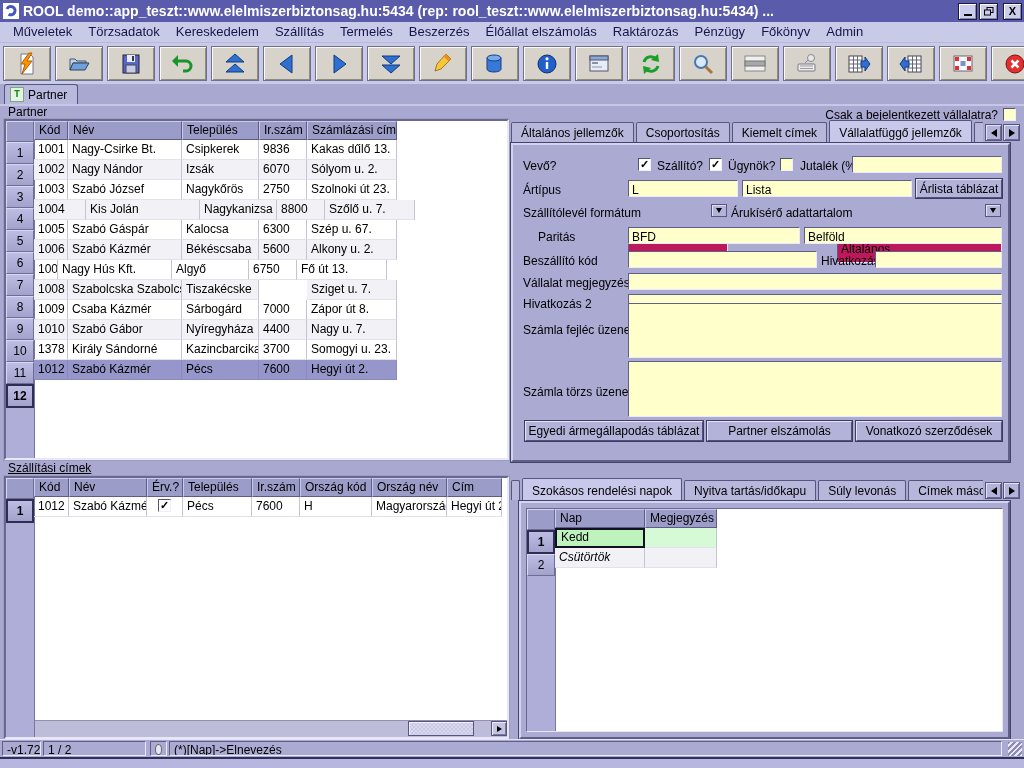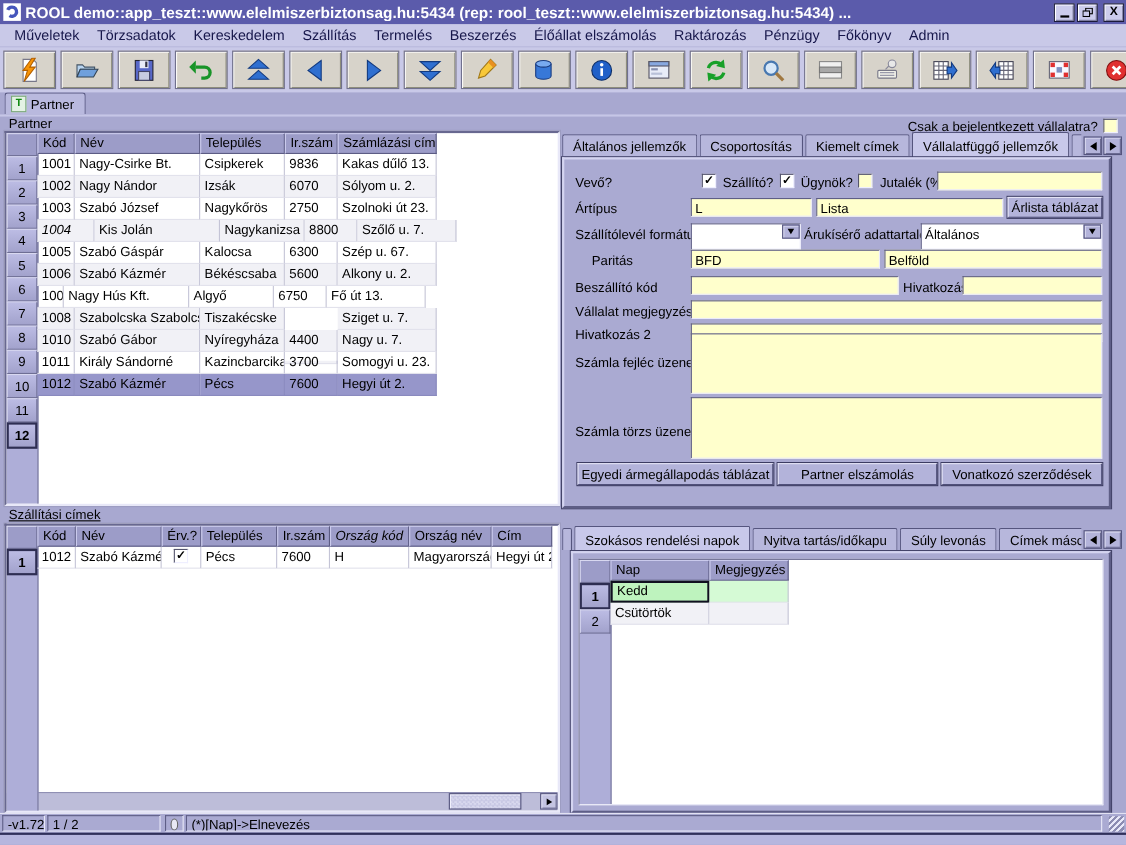--- a/index.html
+++ b/index.html
@@ -99,24 +99,24 @@
     border-bottom:2px solid #5e5e86;border-right:2px solid #5e5e86;
     box-shadow:0 0 0 1px #44446a;}
   .flabel{position:absolute;white-space:nowrap;}
   .inp{position:absolute;height:17px;background:#ffffcc;box-sizing:border-box;
     border-top:1px solid #5e5e86;border-left:1px solid #5e5e86;
     border-bottom:1px solid #eaeafc;border-right:1px solid #eaeafc;
     padding:2px 3px 0 3px;white-space:nowrap;overflow:hidden;}
   .tarea{position:absolute;background:#ffffcc;box-sizing:border-box;
     border-top:1px solid #5e5e86;border-left:1px solid #5e5e86;
     border-bottom:1px solid #eaeafc;border-right:1px solid #eaeafc;}
-  .dd{position:absolute;height:24px;box-sizing:border-box;background:#ffffff;
+  .dd{position:absolute;height:24px;box-sizing:border-box;background:#be185d;
     border-top:1px solid #5e5e86;border-left:1px solid #5e5e86;
     border-bottom:1px solid #eaeafc;border-right:1px solid #eaeafc;
-    padding:2px 20px 0 3px;white-space:nowrap;overflow:hidden;}
+    padding:2px 20px 0 3px;white-space:nowrap;overflow:hidden;margin-top:36px;}
   .dd-btn{position:absolute;right:1px;top:1px;width:16px;height:13px;background:#b3b3da;
     border:1px solid #55557e;box-shadow:inset 1px 1px 0 #e2e2f4;box-sizing:border-box;
     display:flex;align-items:center;justify-content:center;}
   .dd-btn .tri-d{border-width:3px;border-top-width:5px;margin-bottom:-3px;}
   .btn3d{position:absolute;background:#b3b3da;box-sizing:border-box;
     border-top:1px solid #e4e4f6;border-left:1px solid #e4e4f6;
     border-bottom:1px solid #50507a;border-right:1px solid #50507a;
     box-shadow:0 0 0 1px #3c3c62;
     display:flex;align-items:center;justify-content:center;white-space:nowrap;}
   .cb-abs{position:absolute;}
@@ -408,21 +408,21 @@
         <div class="g-cell" style="width: 90px;">Sólyom u. 2.</div>
       </div>
       <div class="g-row">
         <div class="g-cell" style="width: 34px;">1003</div>
         <div class="g-cell" style="width: 114px;">Szabó József</div>
         <div class="g-cell" style="width: 77px;">Nagykőrös</div>
         <div class="g-cell" style="width: 48px;">2750</div>
         <div class="g-cell" style="width: 90px;">Szolnoki út 23.</div>
       </div>
       <div class="g-row alt">
-        <div class="g-cell" style="width: 52px; font-style: italic;">1004</div>
+        <div class="g-cell" style="width: 52px;">1004</div>
         <div class="g-cell" style="width: 114px;">Kis Jolán</div>
         <div class="g-cell" style="width: 77px;">Nagykanizsa</div>
         <div class="g-cell" style="width: 48px;">8800</div>
         <div class="g-cell" style="width: 90px;">Szőlő u. 7.</div>
       </div>
       <div class="g-row">
         <div class="g-cell" style="width: 34px;">1005</div>
         <div class="g-cell" style="width: 114px;">Szabó Gáspár</div>
         <div class="g-cell" style="width: 77px;">Kalocsa</div>
         <div class="g-cell" style="width: 48px;">6300</div>
@@ -442,29 +442,36 @@
         <div class="g-cell" style="width: 48px;">6750</div>
         <div class="g-cell" style="width: 90px;">Fő út 13.</div>
       </div>
       <div class="g-row alt">
         <div class="g-cell" style="width: 34px;">1008</div>
         <div class="g-cell" style="width: 114px;">Szabolcska Szabolcs</div>
         <div class="g-cell" style="width: 77px;">Tiszakécske</div>
         <div class="g-cell" style="width: 48px; margin-top: 48px;">6060</div>
         <div class="g-cell" style="width: 90px;">Sziget u. 7.</div>
       </div>
+      <div class="g-row">
+        <div class="g-cell" style="width: 34px;">1009</div>
+        <div class="g-cell" style="width: 114px;">Csaba Kázmér</div>
+        <div class="g-cell" style="width: 77px;">Sárbogárd</div>
+        <div class="g-cell" style="width: 48px;">7000</div>
+        <div class="g-cell" style="width: 90px;">Zápor út 8.</div>
+      </div>
       <div class="g-row alt">
         <div class="g-cell" style="width: 34px;">1010</div>
         <div class="g-cell" style="width: 114px;">Szabó Gábor</div>
         <div class="g-cell" style="width: 77px;">Nyíregyháza</div>
         <div class="g-cell" style="width: 48px;">4400</div>
         <div class="g-cell" style="width: 90px;">Nagy u. 7.</div>
       </div>
       <div class="g-row">
-        <div class="g-cell" style="width: 34px;">1011</div>
+        <div class="g-cell" style="width: 34px;">1378</div>
         <div class="g-cell" style="width: 114px;">Király Sándorné</div>
         <div class="g-cell" style="width: 77px;">Kazincbarcika</div>
         <div class="g-cell" style="width: 48px;">3700</div>
         <div class="g-cell" style="width: 90px;">Somogyi u. 23.</div>
       </div>
       <div class="g-row alt sel">
         <div class="g-cell" style="width: 34px;">1012</div>
         <div class="g-cell" style="width: 114px;">Szabó Kázmér</div>
         <div class="g-cell" style="width: 77px;">Pécs</div>
         <div class="g-cell" style="width: 48px;">7600</div>
@@ -559,21 +566,21 @@
       <div class="rn hd"></div>
       <div class="rn cur">1</div>
     </div>
     <div class="g-body">
       <div class="g-row hd">
         <div class="g-hd" style="width: 35px;">Kód</div>
         <div class="g-hd" style="width: 78px;">Név</div>
         <div class="g-hd" style="width: 36px;">Érv.?</div>
         <div class="g-hd" style="width: 69px;">Település</div>
         <div class="g-hd" style="width: 48px;">Ir.szám</div>
-        <div class="g-hd" style="width: 72px; font-style: italic;">Ország kód</div>
+        <div class="g-hd" style="width: 72px;">Ország kód</div>
         <div class="g-hd" style="width: 75px;">Ország név</div>
         <div class="g-hd" style="width: 55px;">Cím</div>
       </div>
       <div class="g-row">
         <div class="g-cell" style="width: 35px;">1012</div>
         <div class="g-cell" style="width: 78px;">Szabó Kázmér</div>
         <div class="g-cell cb-cell" style="width: 36px;">
           <span class="cb">✓</span>
         </div>
         <div class="g-cell" style="width: 69px;">Pécs</div>
@@ -610,21 +617,21 @@
       <div class="g-body">
         <div class="g-row hd">
           <div class="g-hd" style="width: 90px;">Nap</div>
           <div class="g-hd" style="width: 72px;">Megjegyzés</div>
         </div>
         <div class="g-row">
           <div class="g-cell green1" style="width: 90px;">Kedd</div>
           <div class="g-cell green2" style="width: 72px;"></div>
         </div>
         <div class="g-row alt">
-          <div class="g-cell" style="width: 90px;">Csütörtök</div>
+          <div class="g-cell" style="width: 90px; font-style: italic;">Csütörtök</div>
           <div class="g-cell" style="width: 72px;"></div>
         </div>
       </div>
     </div>
 </div>
 
 <div class="statusbar">
   <div class="st-box" style="left:2px;width:39px;">-v1.72X</div>
   <div class="st-box" style="left:43px;width:103px;">1 / 2</div>
   <div class="st-box" style="left:150px;width:17px;display:flex;justify-content:center;">

